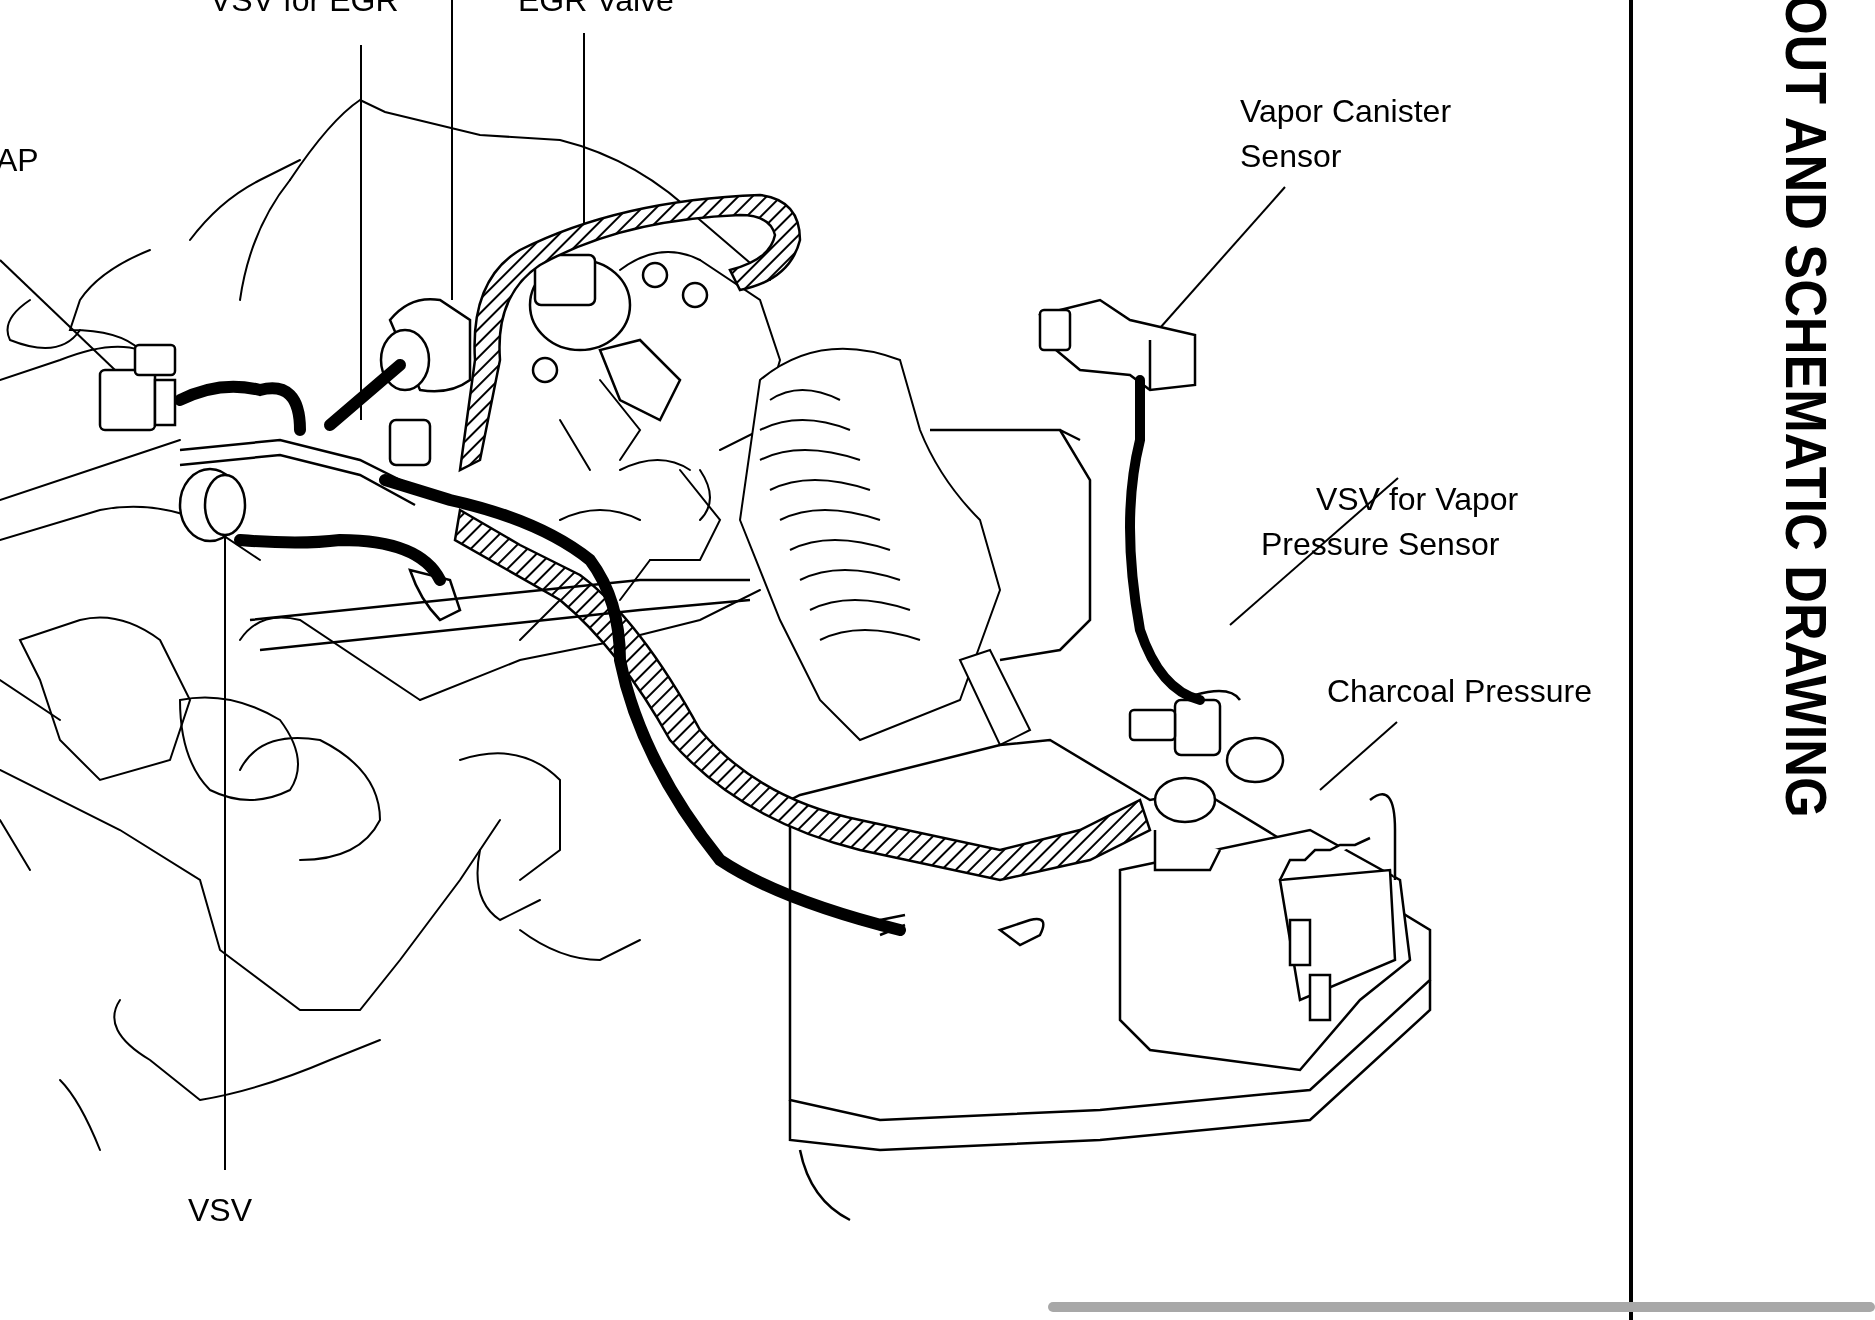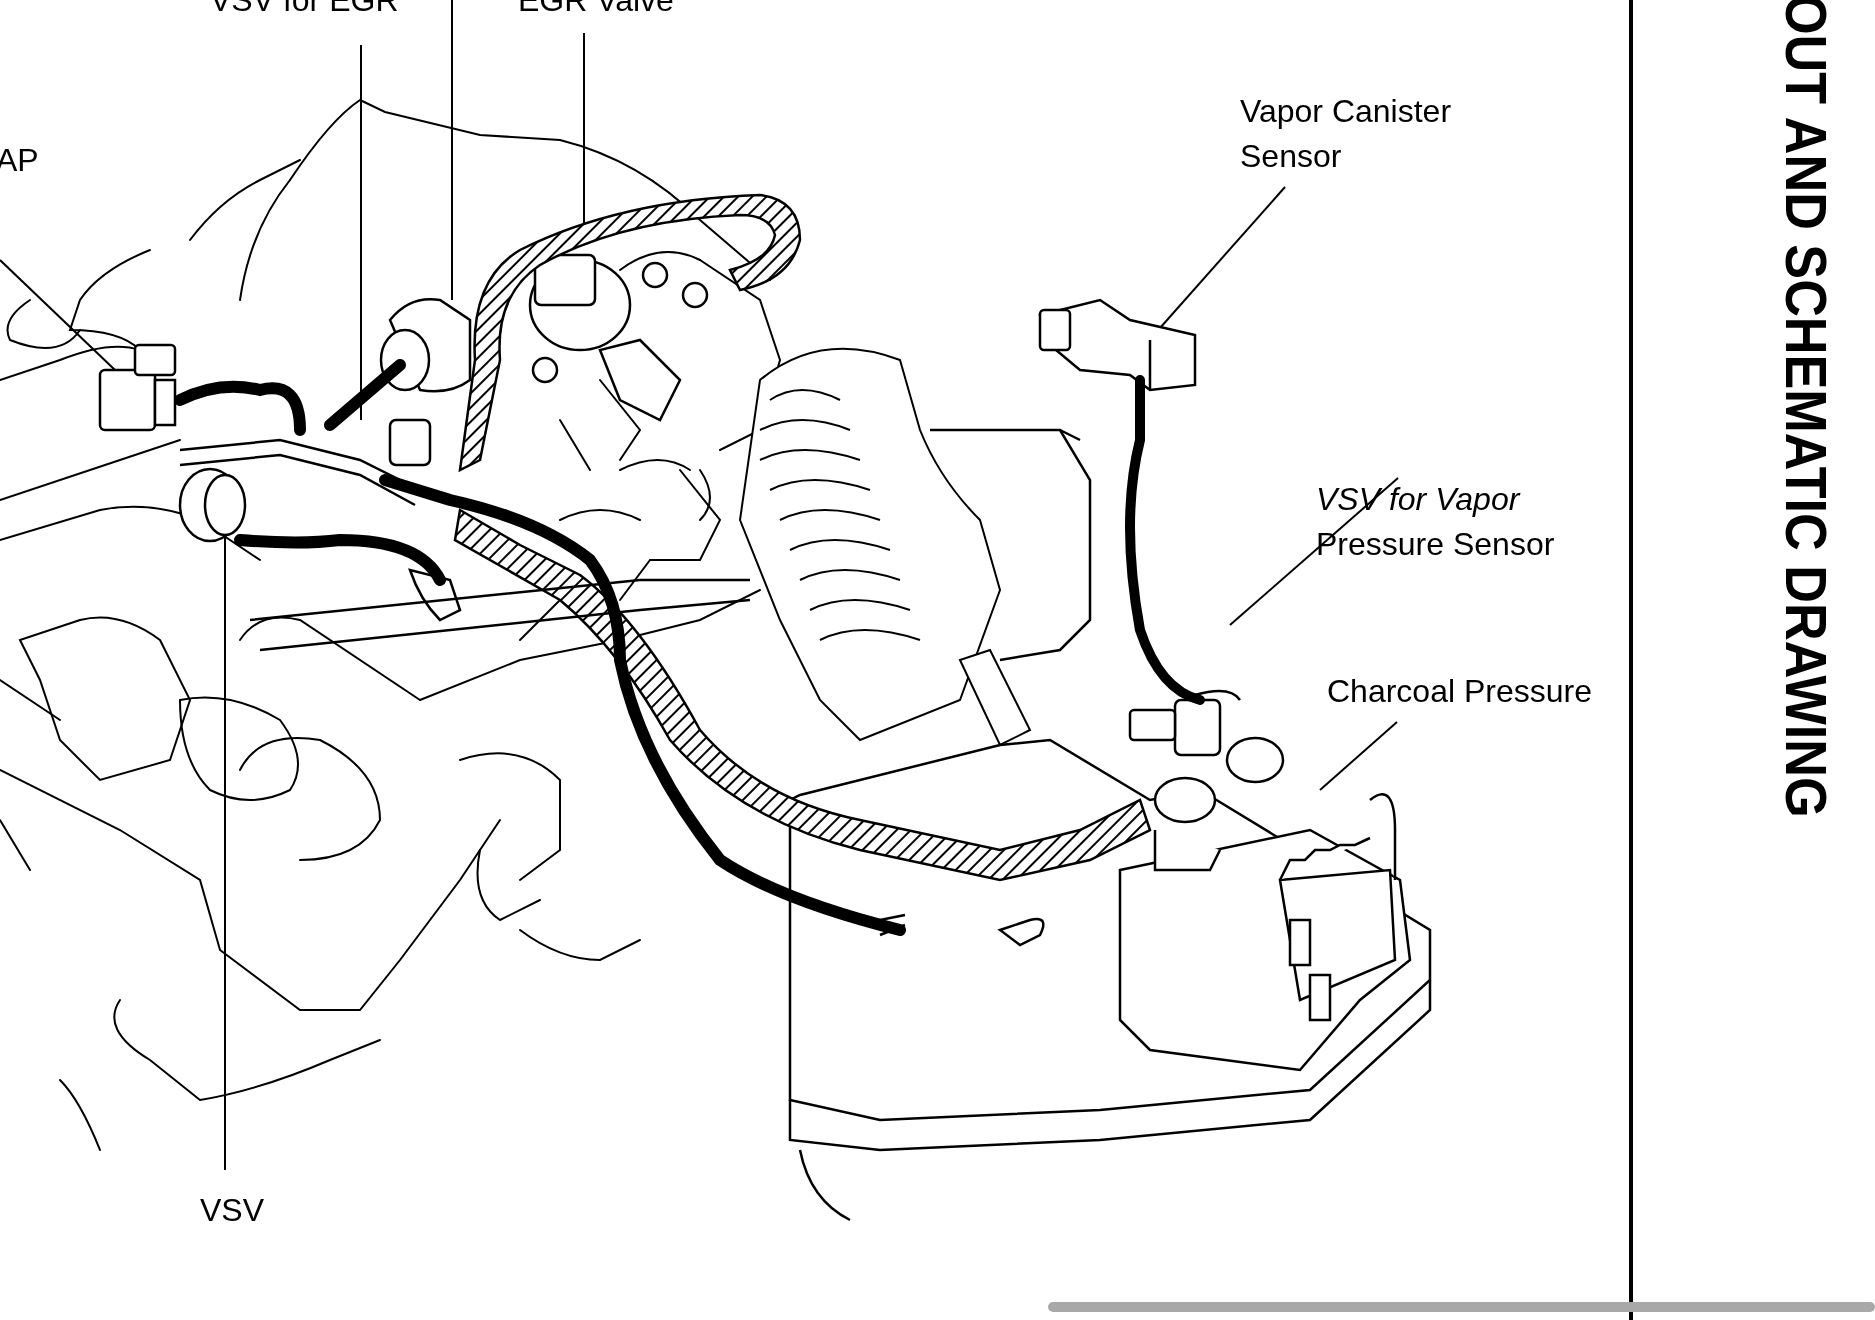--- a/index.html
+++ b/index.html
@@ -163,24 +163,24 @@
   </g>
 </svg>
 
 <div class="label" style="left:210px; top:-22px;">VSV for EGR</div>
 <div class="label" style="left:518px; top:-22px;">EGR Valve</div>
 <div class="label" style="left:-4px; top:138px;">AP</div>
 
 <div class="label" style="left:1240px; top:89px;">Vapor Canister</div>
 <div class="label" style="left:1240px; top:134px;">Sensor</div>
 
-<div class="label" style="left:1316px; top:477px;font-style:italic;">VSV for Vapor</div>
-<div class="label" style="left:1316px; top:522px;">Pressure Sensor</div>
+<div class="label" style="left:1316px; top:477px;">VSV for Vapor</div>
+<div class="label" style="left:1261px; top:522px;">Pressure Sensor</div>
 
 <div class="label" style="left:1327px; top:669px;">Charcoal Pressure</div>
 
-<div class="label" style="left:200px; top:1188px;">VSV</div>
+<div class="label" style="left:188px; top:1188px;">VSV</div>
 
 <div class="divider"></div>
 
 <div class="side-title" style="left:1840px; top:-6px;">OUT AND SCHEMATIC DRAWING</div>
 
 <div class="scrollbar" style="background: rgb(168, 168, 168);"></div>
 
 </body></html>

